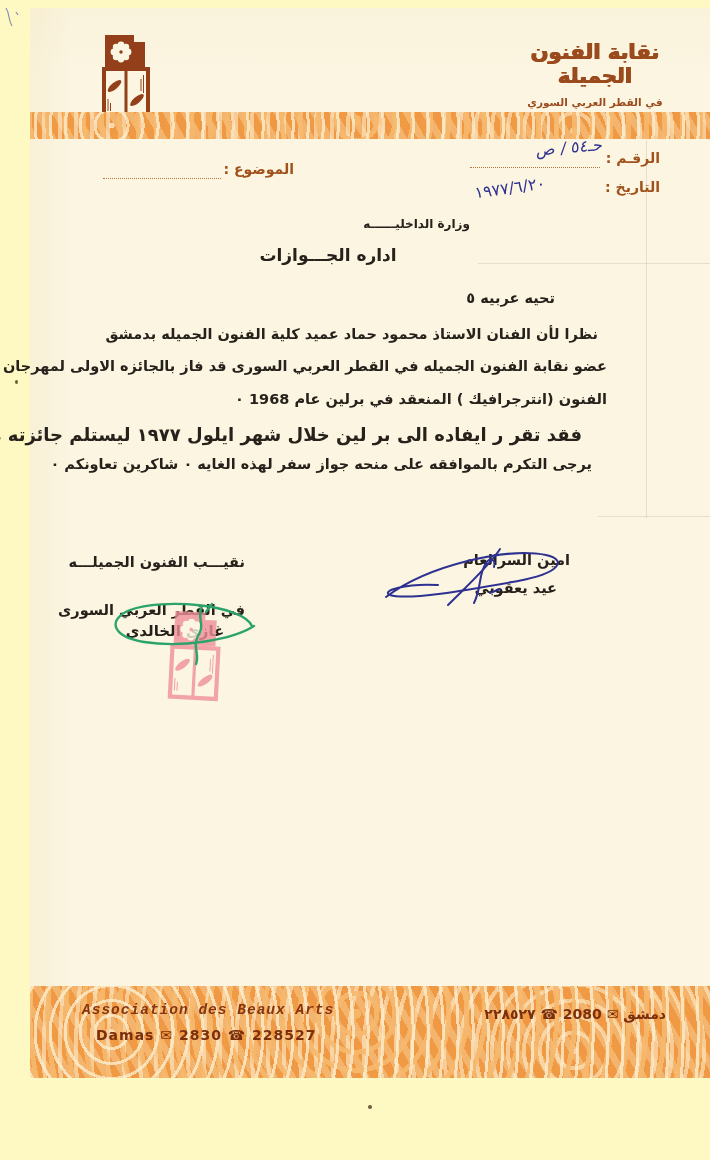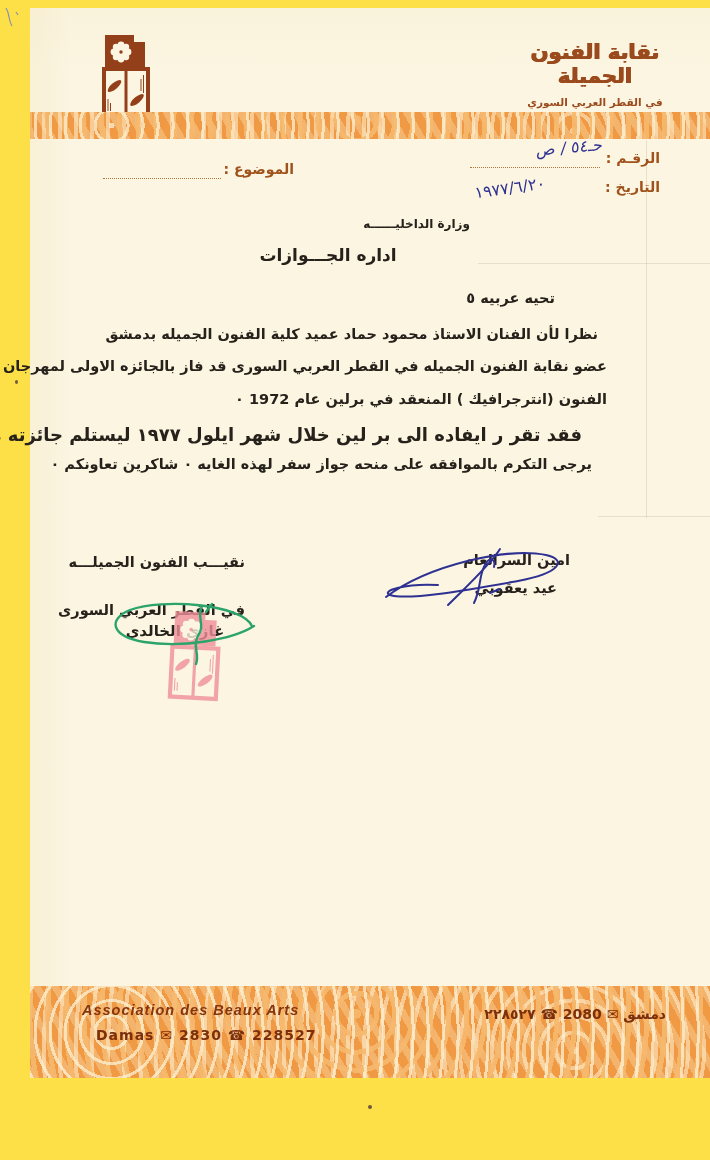--- a/index.html
+++ b/index.html
@@ -1,16 +1,16 @@
 <!DOCTYPE html>
 <html lang="ar"><head>
 <meta charset="utf-8">
 <style>
   html,body{margin:0;padding:0;background:#ffffff;}
-  #page{position:relative;width:710px;height:1160px;background:#fde047;overflow:hidden;
+  #page{position:relative;width:710px;height:1160px;background:#fef9c3;overflow:hidden;
         font-family:"DejaVu Sans",sans-serif;}
   .abs{position:absolute;}
   #paper{left:30px;top:8px;width:680px;height:1055px;background:#fbf5e1;
          background-image:linear-gradient(90deg, rgba(244,232,198,.35) 0 8px, rgba(255,255,255,0) 40px),
                           linear-gradient(180deg, rgba(248,240,214,.5), rgba(251,245,225,0) 60px);}
   .band{left:30px;width:680px;background-color:#f09a44;
         background-image:
           repeating-radial-gradient(circle at 12% 50%, rgba(252,240,210,.75) 0 3px, rgba(252,240,210,0) 3px 15px),
           repeating-radial-gradient(circle at 48% 30%, rgba(246,185,110,.9) 0 5px, rgba(246,185,110,0) 5px 18px),
           repeating-radial-gradient(circle at 80% 70%, rgba(252,236,200,.6) 0 4px, rgba(252,236,200,0) 4px 16px),
@@ -22,21 +22,21 @@
   .tw{font-weight:700;color:#26211b;letter-spacing:.2px;}
   .rtl{direction:rtl;unicode-bidi:embed;}
   .hand{color:#2e3192;font-weight:400;transform:rotate(-5deg) skewX(-8deg);
         font-size:16px;letter-spacing:1px;white-space:nowrap;}
   .dotted{border-bottom:1.5px dotted #b07840;height:1px;}
   .crease{background:rgba(150,130,95,.18);}
   .speck{background:#6d5b3c;border-radius:50%;}
   .callig-main{font-size:21px;font-weight:700;letter-spacing:-1px;
                text-shadow:.6px 0 0 #9a4a1c, -.6px 0 0 #9a4a1c;}
   .callig-sub{font-size:10.5px;font-weight:700;}
-  .script-fr{font-family:Liberation Sans, sans-serif;font-style:italic;font-weight:700;
+  .script-fr{font-family:Liberation Mono, monospace;font-style:italic;font-weight:700;
              font-size:14.5px;color:#86350f;letter-spacing:1px;}
   .footer-bold{font-weight:700;font-size:14px;color:#7c2f0c;letter-spacing:1px;}
   .siglabel{font-size:14.5px;margin-top:32px;}
   svg.logo{color:#93401a;}
   svg.stamp{color:#ef8f99;opacity:.8;}
 </style>
 </head>
 <body>
 
 <div id="page">
@@ -104,21 +104,21 @@
   <div class="abs rtl brown tw" style="left:222px;top:161px;width:72px;font-size:14px;color:#a0521c">الموضوع :</div>
   <div class="abs dotted" style="left:103px;top:177px;width:118px"></div>
 
   <div class="abs rtl tw" style="left:285px;top:217px;width:185px;text-align:right;font-size:12px">وزارة الداخليــــــه</div>
   <div class="abs rtl tw" style="left:243px;top:245px;width:170px;text-align:center;font-size:17px">اداره الجـــوازات</div>
 
   <div class="abs rtl tw" style="left:455px;top:290px;width:100px;font-size:14.5px">تحيه عربيه ٥</div>
 
   <div class="abs rtl tw" style="right:112px;top:326px;font-size:14.5px;white-space:nowrap">نظرا لأن الفنان الاستاذ محمود حماد  عميد كلية الفنون الجميله بدمشق</div>
   <div class="abs rtl tw" style="right:103px;top:358px;font-size:14.5px;white-space:nowrap">عضو نقابة الفنون الجميله في القطر العربي السورى قد فاز بالجائزه الاولى لمهرجان</div>
-  <div class="abs rtl tw" style="right:103px;top:391px;font-size:14.5px;white-space:nowrap">الفنون (انترجرافيك ) المنعقد في برلين عام 1972 ٠</div>
+  <div class="abs rtl tw" style="right:103px;top:391px;font-size:14.5px;white-space:nowrap">الفنون (انترجرافيك ) المنعقد في برلين عام 1968 ٠</div>
   <div class="abs rtl tw" style="right:128px;top:424px;font-size:18px;white-space:nowrap">فقد تقر ر ايفاده الى بر لين خلال شهر ايلول ١٩٧٧ ليستلم جائزته هنــــاك</div>
   <div class="abs rtl tw" style="right:118px;top:456px;font-size:14.5px;white-space:nowrap">يرجى التكرم بالموافقه على منحه جواز سفر لهذه الغايه ٠    شاكرين تعاونكم ٠</div>
 
   <div class="abs rtl tw siglabel" style="right:140px;top:520px;white-space:nowrap">امين السرالعام</div>
   <div class="abs rtl tw siglabel" style="right:153px;top:548px;white-space:nowrap">عيد يعقوبي</div>
   <svg class="abs" style="left:378px;top:535px" width="200" height="80" viewBox="0 0 200 80">
     <g stroke="#2e3192" stroke-width="2" fill="none" stroke-linecap="round">
       <path d="M8 62 C 50 30, 130 12, 168 20 C 190 25, 182 38, 140 46 C 95 54, 30 66, 12 60 C 2 56, 28 48, 60 50"></path>
       <path d="M70 70 C 90 50, 112 30, 122 14"></path>
       <path d="M96 68 C 104 52, 100 40, 108 28 C 112 22, 118 24, 116 32"></path>

